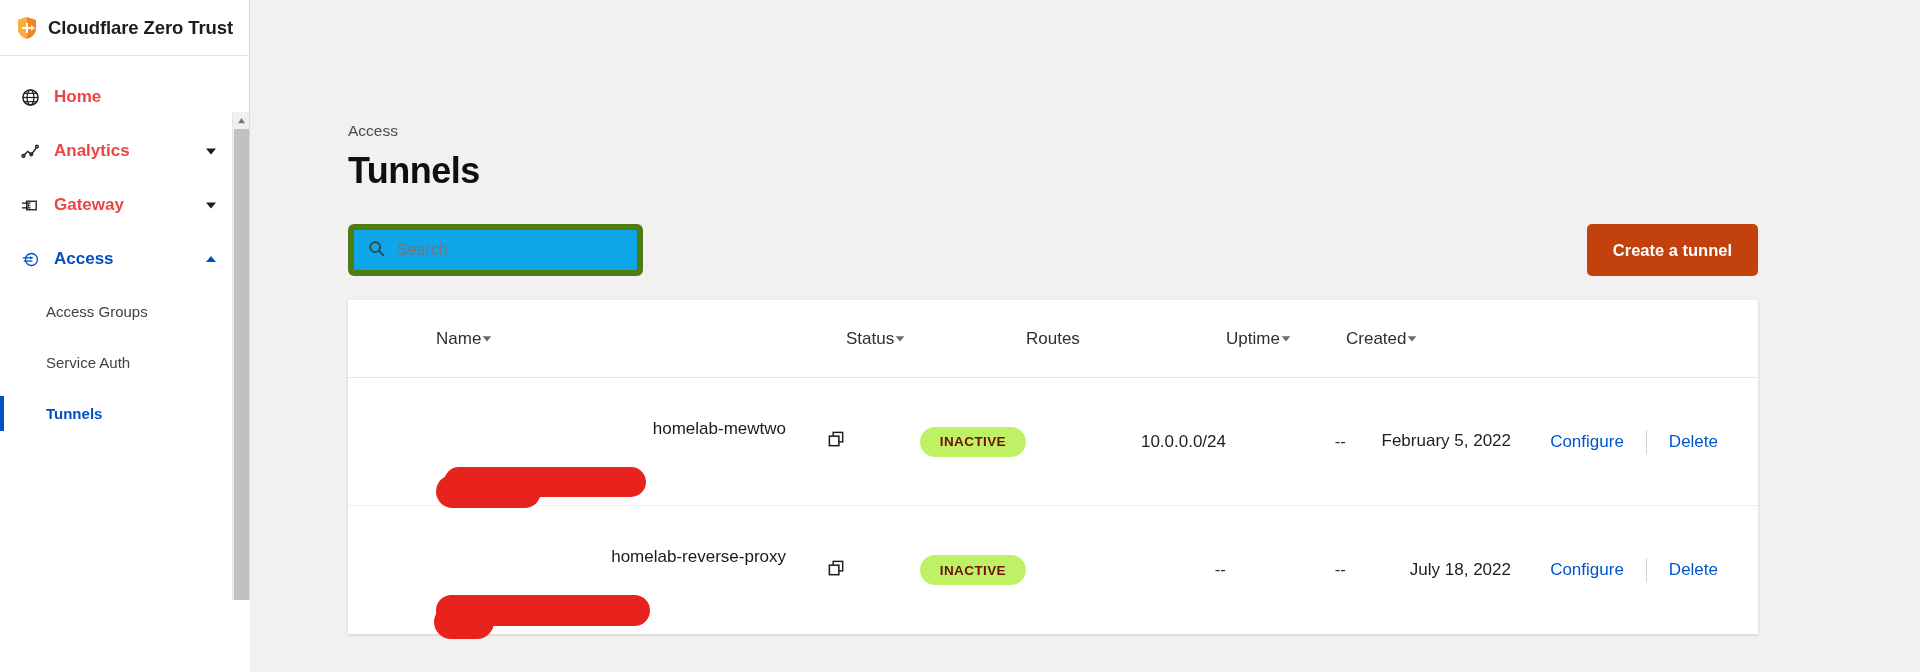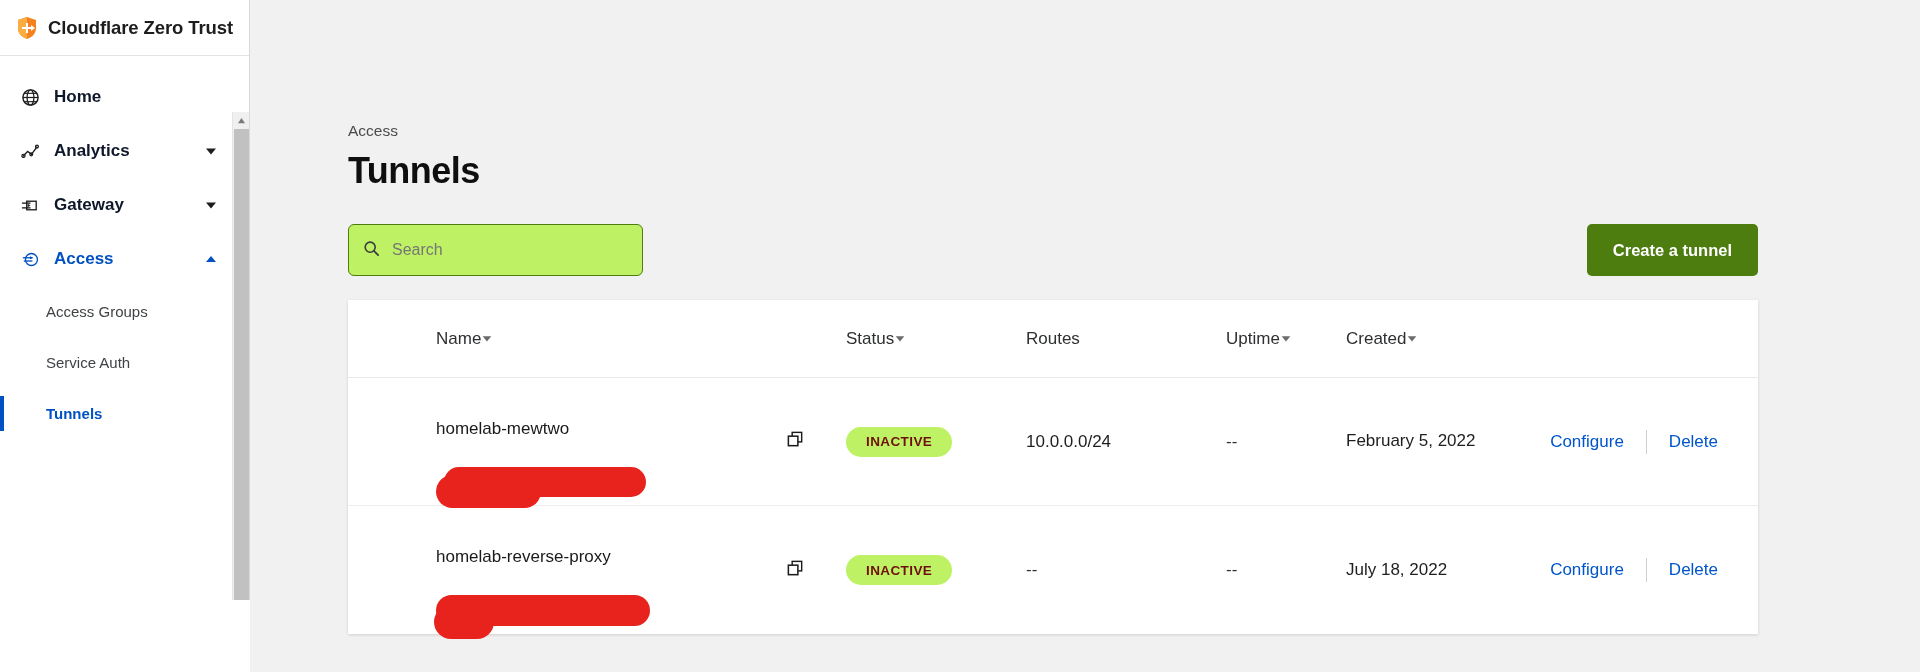--- a/index.html
+++ b/index.html
@@ -37,21 +37,21 @@
   }
   .nav { padding-right: 26px; }
   .nav-item {
     display: flex; align-items: center;
     height: 54px;
     padding-left: 18px;
     position: relative;
     cursor: pointer;
   }
   .nav-item .ico { width: 24px; height: 22px; flex: 0 0 24px; margin-right: 12px; display:flex; align-items:center; justify-content:center;}
-  .nav-label { font-size: 17px; font-weight: bold; color: #0f172a; flex: 1 1 auto; }
+  .nav-label { font-size: 17px; font-weight: bold; color: #ef4444; flex: 1 1 auto; }
   .nav-item.active .nav-label { color: #0051c3; }
   .caret { width: 16px; height: 16px; flex: 0 0 16px; margin-right: 4px; }
   .subnav-item {
     display: flex; align-items: center;
     height: 51px;
     padding-left: 46px;
     font-size: 15px;
     color: #3f4245;
     cursor: pointer;
     position: relative;
@@ -91,33 +91,33 @@
     font-size: 36px; font-weight: bold; color: #0f0f0f;
     margin-top: 10px; letter-spacing: -0.5px;
   }
   .toolbar {
     margin-top: 32px;
     display: flex; align-items: center; justify-content: space-between;
     width: 1410px;
   }
   .search-box {
     width: 295px; height: 52px;
-    border: 1px solid #4d7c0f; border-radius: 6px;
-    background: #bef264;
+    border: 6px solid #4d7c0f; border-radius: 6px;
+    background: #0ea5e9;
     display: flex; align-items: center;
     padding: 16px 14px;
   }
   .search-input {
     border: none; outline: none; background: transparent;
     font-size: 16px; color: #313131; margin-left: 12px;
     width: 100%; font-family: "Liberation Sans", sans-serif;
   }
   .search-input::placeholder { color: #767676; }
   .btn-primary {
-    background: #4d7c0f; color: #ffffff;
+    background: #c2410c; color: #ffffff;
     font-size: 16.5px; font-weight: bold;
     border: none; border-radius: 5px;
     height: 52px; padding: 0 26px;
     cursor: pointer;
     font-family: "Liberation Sans", sans-serif;
   }
 
   
   .card {
     margin-top: 24px;
@@ -133,20 +133,21 @@
     height: 78px;
     border-bottom: 1px solid #e8e8e8;
   }
   .th {
     font-size: 17px; color: #2e2f31; font-weight: normal;
     display: flex; align-items: center; 
   }
   .trow {
     height: 128px;
     border-bottom: 1px solid #ededed;
+    text-align: right;
   }
   .trow:last-child { border-bottom: none; }
   .c-name   { width: 350px; flex: 0 0 350px; position: relative; }
   .c-copy   { width: 60px;  flex: 0 0 60px; }
   .c-status { width: 180px; flex: 0 0 180px; }
   .c-routes { width: 200px; flex: 0 0 200px; }
   .c-uptime { width: 120px; flex: 0 0 120px; }
   .c-created{ width: 165px; flex: 0 0 165px; }
   .c-actions{ flex: 1 1 auto; display: flex; align-items: center; justify-content: flex-end; gap: 0px; }
 

